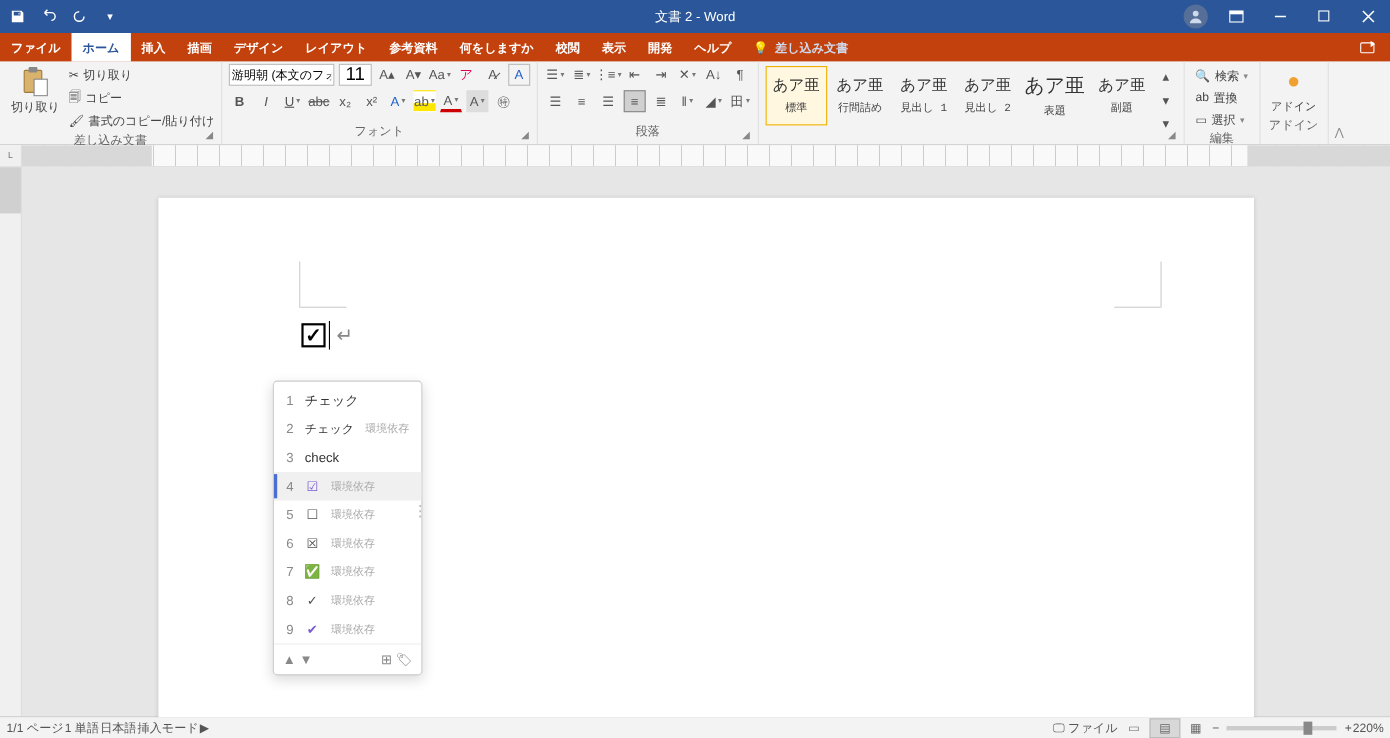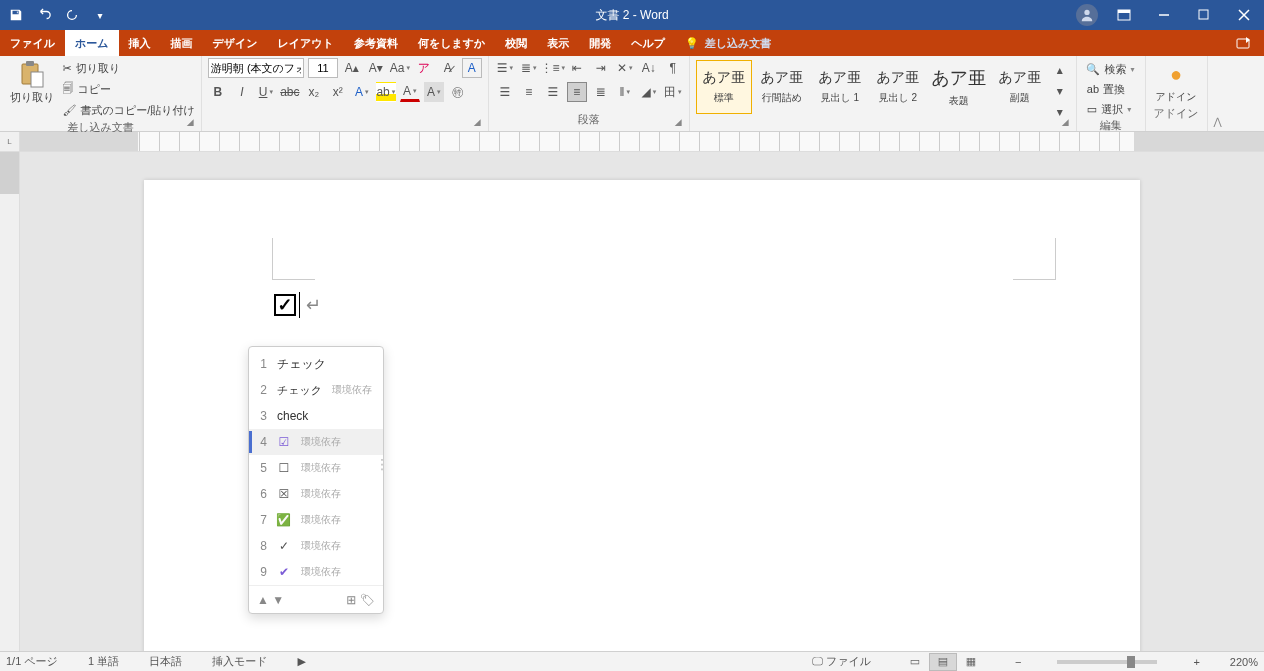--- a/index.html
+++ b/index.html
@@ -30,29 +30,29 @@
 
 .big-btn { display: flex; flex-direction: column; align-items: center; justify-content: center; padding: 2px 4px; gap: 2px; }
 .big-btn .ic { width: 28px; height: 28px; display: flex; align-items: center; justify-content: center; }
 .small-row { display: flex; align-items: center; gap: 4px; height: 20px; }
 .small-stack { display: flex; flex-direction: column; gap: 1px; }
 .mini { width: 20px; height: 20px; display: flex; align-items: center; justify-content: center; border: 1px solid transparent; font-size: 12px; color: #555; }
 .mini.bordered { border: 1px solid #bbb; }
 .drop::after { content: "▾"; font-size: 7px; margin-left: 2px; color: #777; }
 
 .font-name { width: 96px; height: 20px; border: 1px solid #bbb; font-size: 11px; padding: 0 2px; background:#fff; }
-.font-size { width: 30px; height: 20px; border: 1px solid #bbb; font-size: 11px; text-align: center; background:#fff; }
+.font-size { width: 30px; height: 20px; border: 1px solid #bbb; font-size: 17px; text-align: center; background:#fff; }
 
 .styles-gallery { display: flex; gap: 2px; align-items: flex-start; padding-top:2px;}
 .style-item { width: 56px; height: 54px; border: 1px solid transparent; display: flex; flex-direction: column; align-items: center; justify-content: center; font-size: 10px; color: #444; }
 .style-item.big { width: 62px; }
 .style-item .sample { font-size: 14px; font-family: "Yu Mincho", serif; color:#333; }
 .style-item .sample.bigger { font-size: 18px; }
 .style-item.selected { border: 1px solid #f0b000; background: #fff7e0; }
-.style-item .lbl { margin-top: 4px; }
+.style-item .lbl { margin-top: 4px; font-family: Liberation Mono, monospace; }
 
 .edit-stack { display:flex; flex-direction:column; gap:2px; padding-top:2px;}
 .edit-row { display:flex; align-items:center; gap:4px; font-size:11px; color:#444; height:18px; padding:0 4px;}
 
 .collapse-caret { width:20px; display:flex; align-items:flex-end; justify-content:center; color:#888; font-size:10px; padding-bottom:4px;}
 
 
 .ruler-area { height: 20px; background: #f9f9f9; border-bottom: 1px solid #ddd; display: flex; align-items: center; font-size: 8px; color: #777; position:relative; }
 .ruler-area .corner { width:20px; height:100%; border-right:1px solid #ddd; display:flex; align-items:center; justify-content:center; background:#f0f0f0;}
 .ruler-h { flex:1; height:100%; position:relative; overflow:hidden; background: repeating-linear-gradient(to right, transparent 0, transparent 19px, #ccc 19px, #ccc 20px); }
@@ -82,21 +82,21 @@
 .ime .cand.selected::before { content:""; position:absolute; left:0; top:2px; bottom:2px; width:3px; background:#4a6fd0; }
 .ime .num { color:#888; width:10px; text-align:right;}
 .ime .word { color:#333; font-size:12px;text-align:center;}
 .ime .word.small { font-size:11px;}
 .ime .hint { color:#aaa; font-size:10px; }
 .ime .sym { width:14px; height:14px; display:inline-flex; align-items:center; justify-content:center; font-size:12px;}
 .ime .footer { display:flex; align-items:center; justify-content:space-between; padding:4px 8px 0; border-top:1px solid #eee; height:24px; color:#888;}
 .ime .side-dots { position:absolute; right:-6px; top:114px; color:#bbb; font-size:14px; line-height:.5;}
 
 
-.statusbar { position:absolute; bottom:0; left:0; right:0; height:20px; background:#f3f3f3; border-top:1px solid #d0d0d0; display:flex; align-items:center; font-size:11px; color:#555; padding:0 6px; gap:30px;}
+.statusbar { position:absolute; bottom:0; left:0; right:0; height:20px; background:#f3f3f3; border-top:1px solid #d0d0d0; display:flex; align-items:center; font-size:11px; color:#555; padding:0 6px; gap:1px;}
 .statusbar .spacer { flex:1; }
 .statusbar .view-btns { display:flex; gap:0;}
 .statusbar .vbtn { width:28px; height:18px; display:flex; align-items:center; justify-content:center; border:1px solid transparent; color:#666;}
 .statusbar .vbtn.active { background:#d8d8d8; border:1px solid #bbb;}
 .zoom-slider { width:100px; height:4px; background:#ccc; position:relative; margin:0 6px;}
 .zoom-slider .thumb { position:absolute; top:-4px; width:8px; height:12px; background:#888; }
 
 svg { display:block; }
 </style>
 </head>
@@ -238,20 +238,21 @@
           </div>
         <div class="mini">x₂</div>
         <div class="mini">x²</div>
         <div class="mini drop" style="color:#1e60c8;">A</div>
         <div class="mini drop" style="background:linear-gradient(#fff 60%,#ffe600 60%);">ab</div>
         <div class="mini drop" style="border-bottom:3px solid #c00;">A</div>
         <div class="mini drop" style="background:#ddd;">A</div>
         <div class="mini">㊕</div>
       </div>
     </div>
+    <div class="group-label">フォント</div>
     <div class="dialog-launch">◢</div>
   </div>
 
   <div class="group">
     <div class="group-body" style="flex-direction:column; gap:4px;">
       <div class="small-row">
         <div class="mini drop">☰</div>
         <div class="mini drop">≣</div>
         <div class="mini drop">⋮≡</div>
         <div class="mini">⇤</div>

